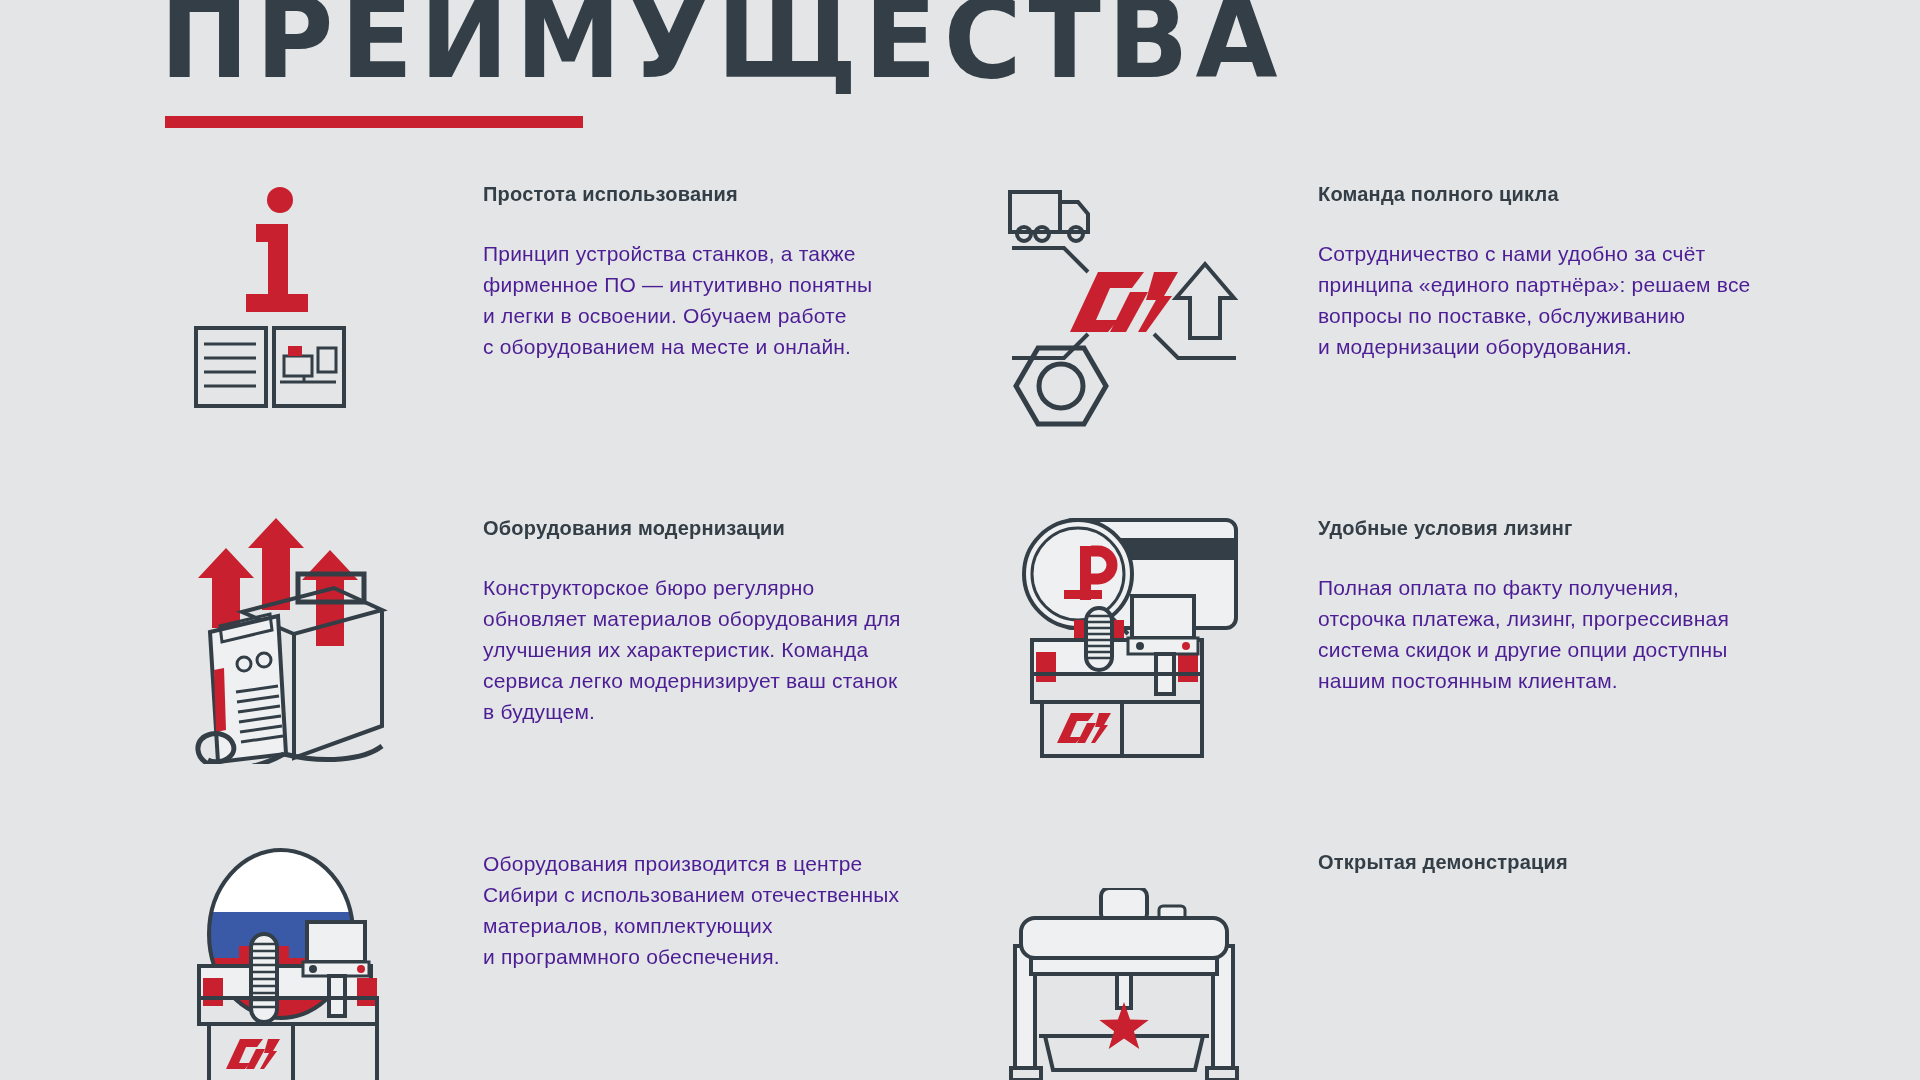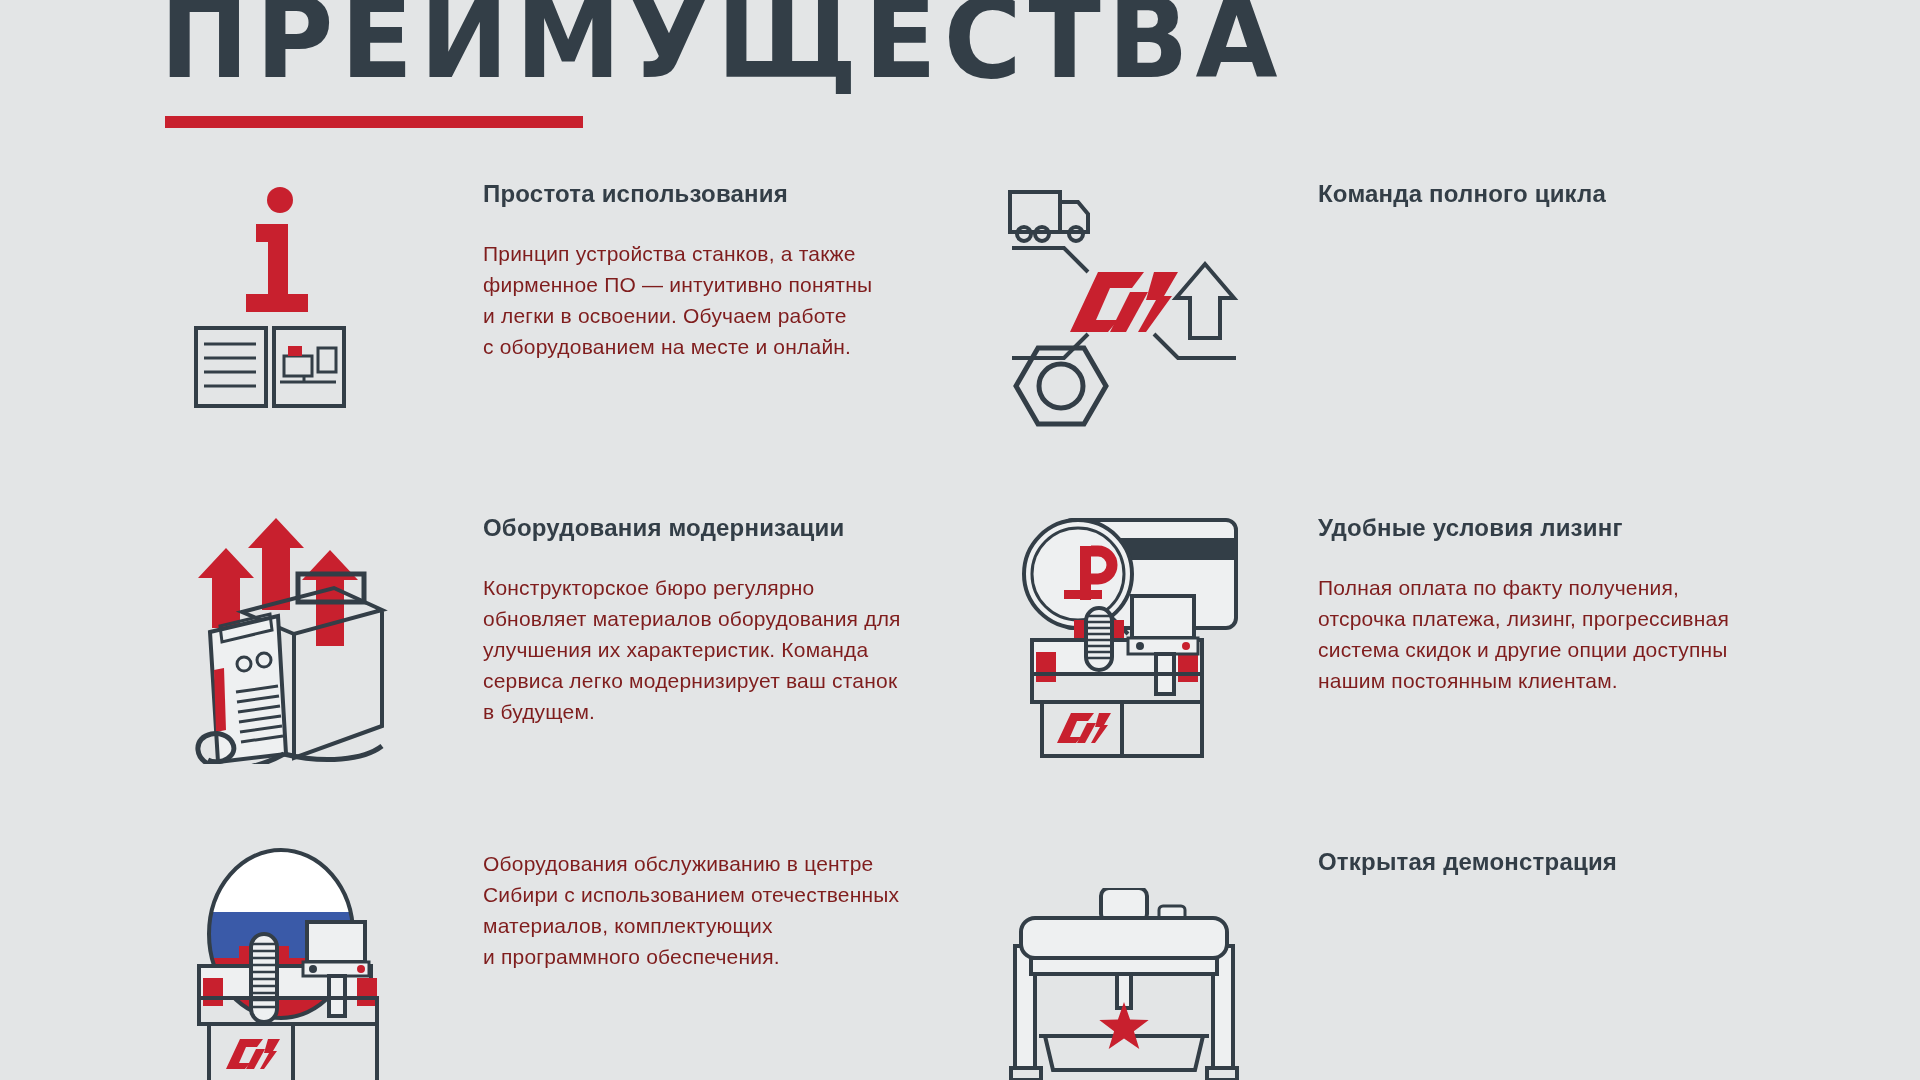--- a/index.html
+++ b/index.html
@@ -25,25 +25,25 @@
   }
   .cell{display:flex;align-items:flex-start;}
   .icon-col{
     flex:0 0 318px;display:flex;justify-content:center;align-items:flex-start;
   }
   .icon-col svg{margin-right:70px;}
   .i1{margin-top:38px;} .i2{margin-top:38px;} .i3{margin-top:40px;}
   .i4{margin-top:38px;} .i5{margin-top:38px;} .i6{margin-top:80px;}
   .text-col{padding-top:40px;}
   .feature-title{
-    margin:0 0 30px 0;font-size:24px;line-height:28px;font-weight:700;
+    margin:0 0 30px 0;font-size:20px;line-height:28px;font-weight:700;
     color:#333e47;letter-spacing:0.2px;
   }
   .feature-desc{
-    margin:0;font-size:21px;line-height:31px;color:#7f1d1d;
+    margin:0;font-size:21px;line-height:31px;color:#4c1d95;
     white-space:pre-line;letter-spacing:0.2px;
   }
   .ln{stroke:#333e47;stroke-width:4;fill:none;}
   .ln3{stroke:#333e47;stroke-width:3;fill:none;}
   .fill-face{fill:#eef0f1;}
   .red{fill:#c8202e;}
 </style>
 </head>
 <body>
 
@@ -97,20 +97,24 @@
         <path class="ln" d="M84,156 L60,180 H8"></path>
         <path class="ln" d="M150,156 L174,180 H232"></path>
         <path class="ln" d="M186,160 V120 H172 L201,86 L230,120 H216 V160 Z"></path>
         <use href="#brand-logo" x="64" y="92" width="112" height="64"></use>
         <path class="ln" style="stroke-width:5" d="M12,208 L34,170 H80 L102,208 L80,246 H34 Z"></path>
         <circle class="ln" style="stroke-width:5" cx="57" cy="208" r="22"></circle>
       </svg>
     </div>
     <div class="text-col">
       <h3 class="feature-title">Команда полного цикла</h3>
+      <p class="feature-desc">Сотрудничество с нами удобно за счёт
+принципа «единого партнёра»: решаем все
+вопросы по поставке, обслуживанию
+и модернизации оборудования.</p>
     </div>
   </div>
 
   <div class="cell">
     <div class="icon-col">
       <svg class="i3" width="210" height="250" viewBox="0 0 210 250">
         <path class="red" d="M42,34 L70,64 H56 V114 H28 V64 H14 Z"></path>
         <path class="red" d="M92,4 L120,34 H106 V96 H78 V34 H64 Z"></path>
         <path class="red" d="M146,36 L174,66 H160 V132 H132 V66 H118 Z"></path>
         <path class="ln" d="M58,98 L150,74 L198,96 L110,120 Z M198,96 V212 L110,244 V120"></path>
@@ -199,21 +203,21 @@
         <circle cx="124" cy="123" r="4" fill="#333e47"></circle>
         <circle cx="172" cy="123" r="4" fill="#c8202e"></circle>
         <rect class="ln fill-face" x="140" y="130" width="16" height="40"></rect>
         <rect class="ln" x="10" y="152" width="178" height="26"></rect>
         <rect class="ln" x="20" y="178" width="168" height="62"></rect>
         <path class="ln" d="M104,178 V240"></path>
         <use href="#brand-logo" x="36" y="192" width="56" height="32"></use>
       </svg>
     </div>
     <div class="text-col">
-      <p class="feature-desc">Оборудования обслуживанию в центре
+      <p class="feature-desc">Оборудования производится в центре
 Сибири с использованием отечественных
 материалов, комплектующих
 и программного обеспечения.</p>
     </div>
   </div>
 
   <div class="cell">
     <div class="icon-col">
       <svg class="i6" width="230" height="195" viewBox="0 0 230 195">
         <rect class="ln fill-face" x="92" y="0" width="46" height="34" rx="8"></rect>

